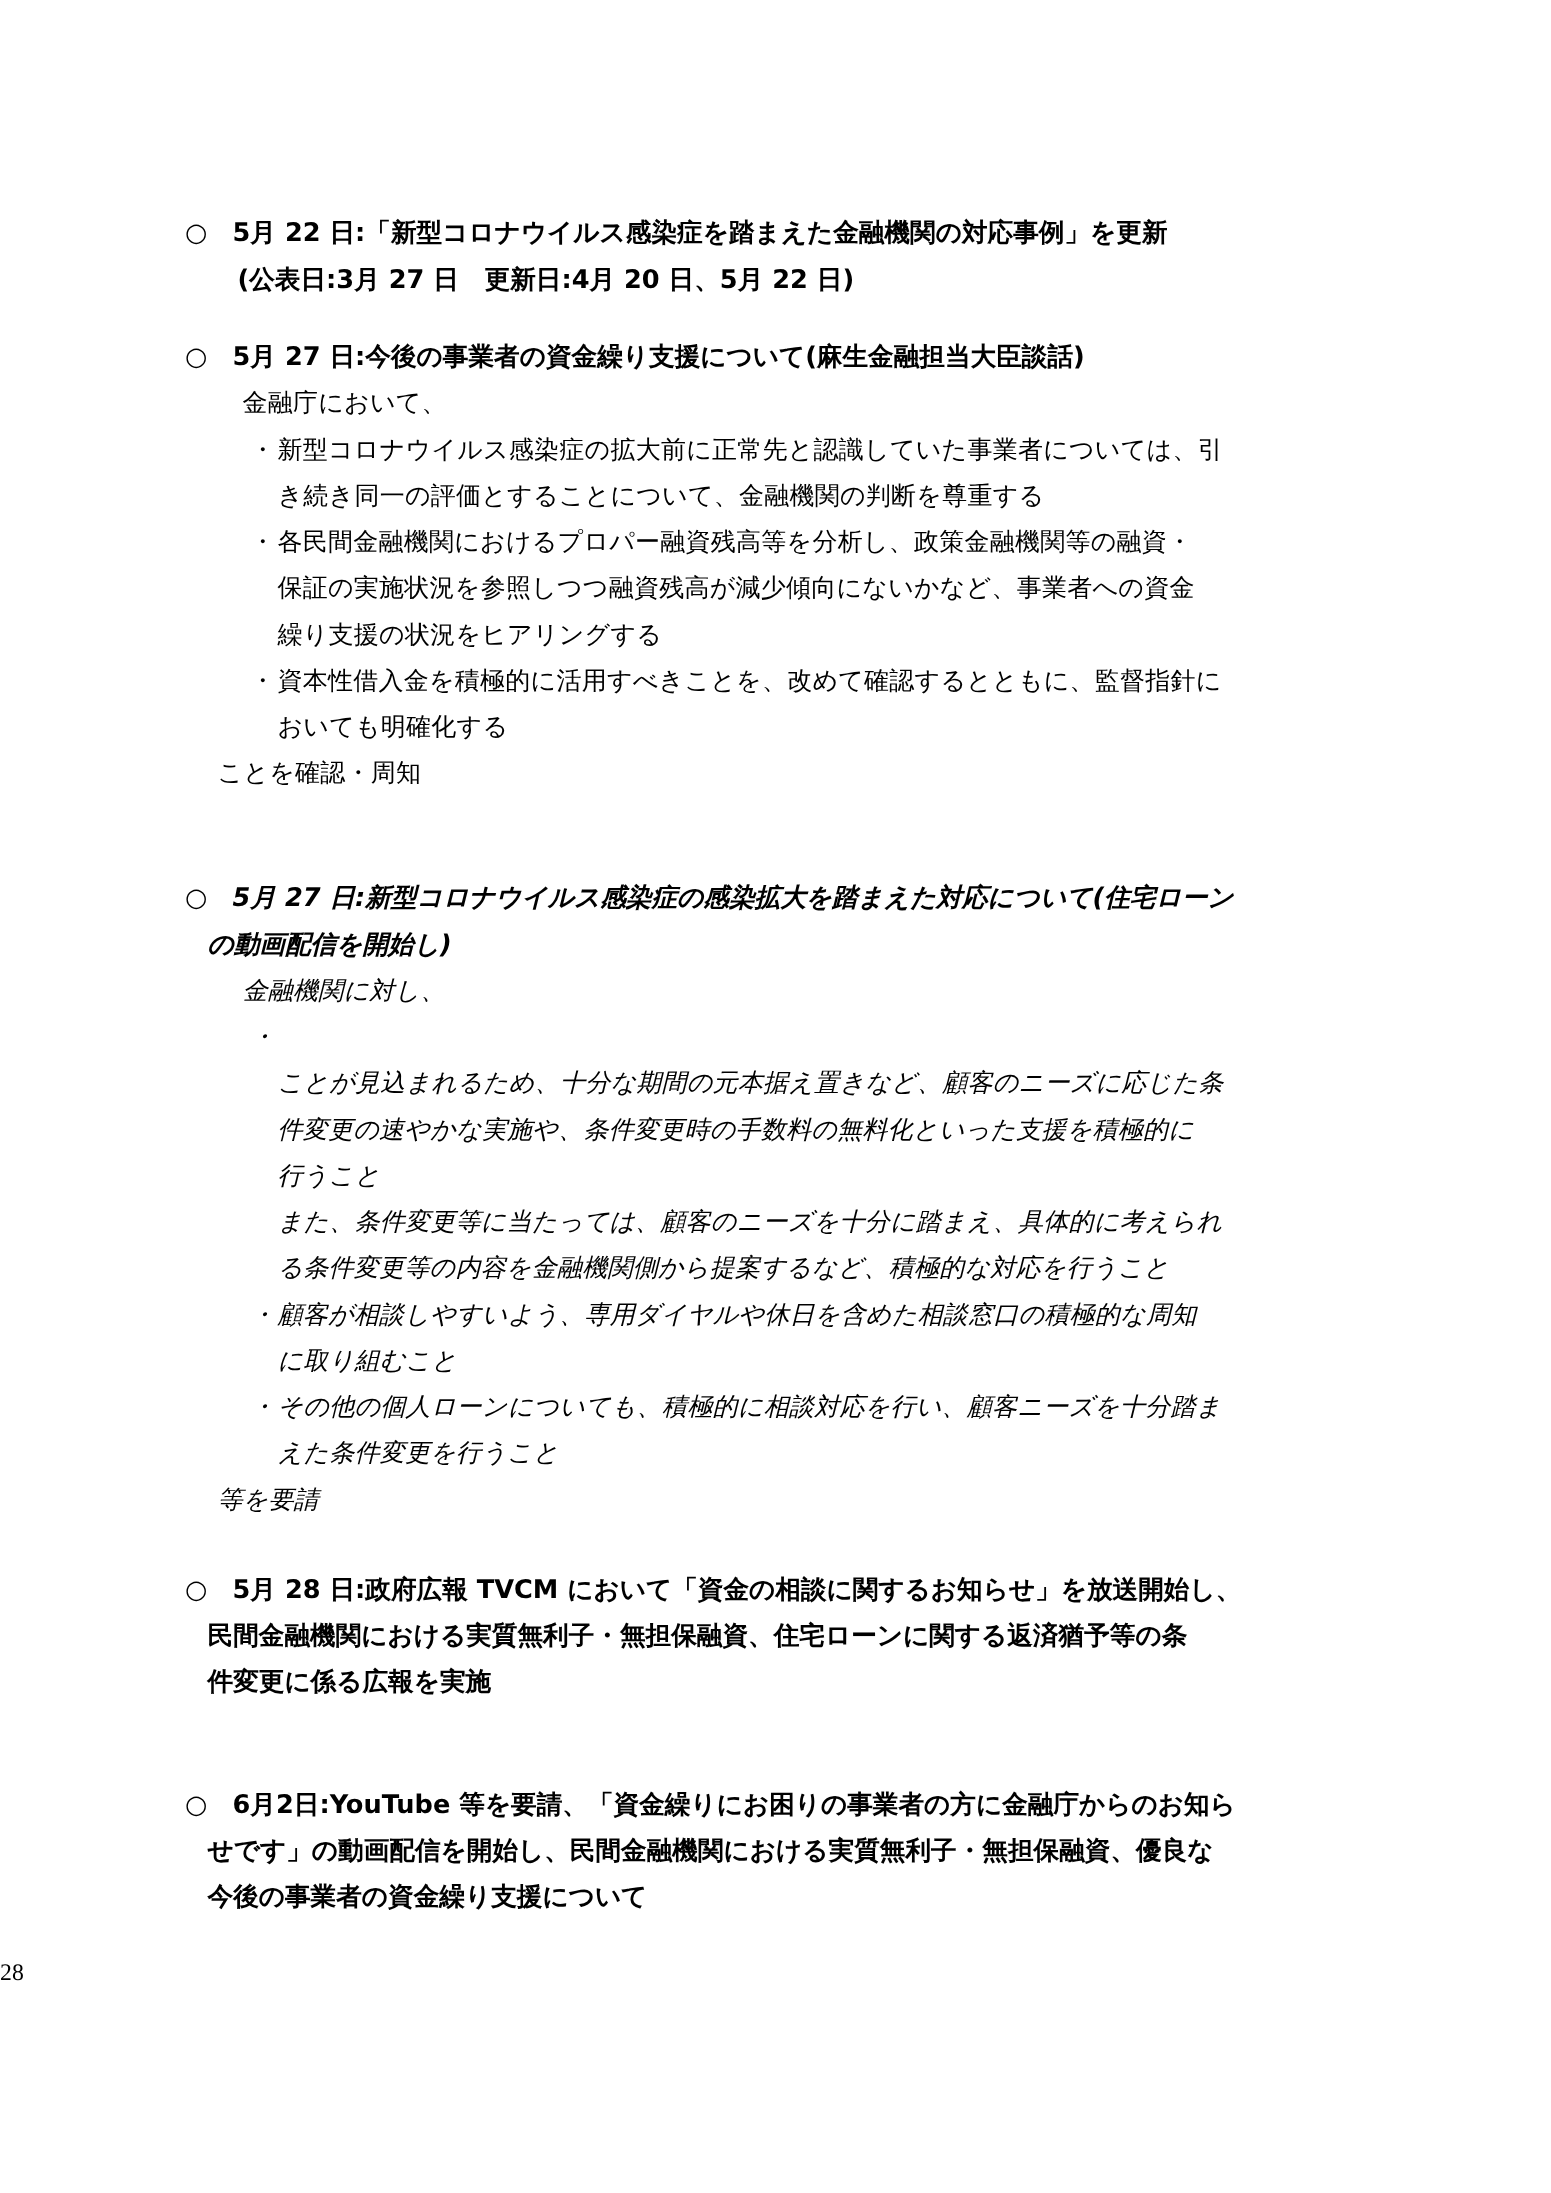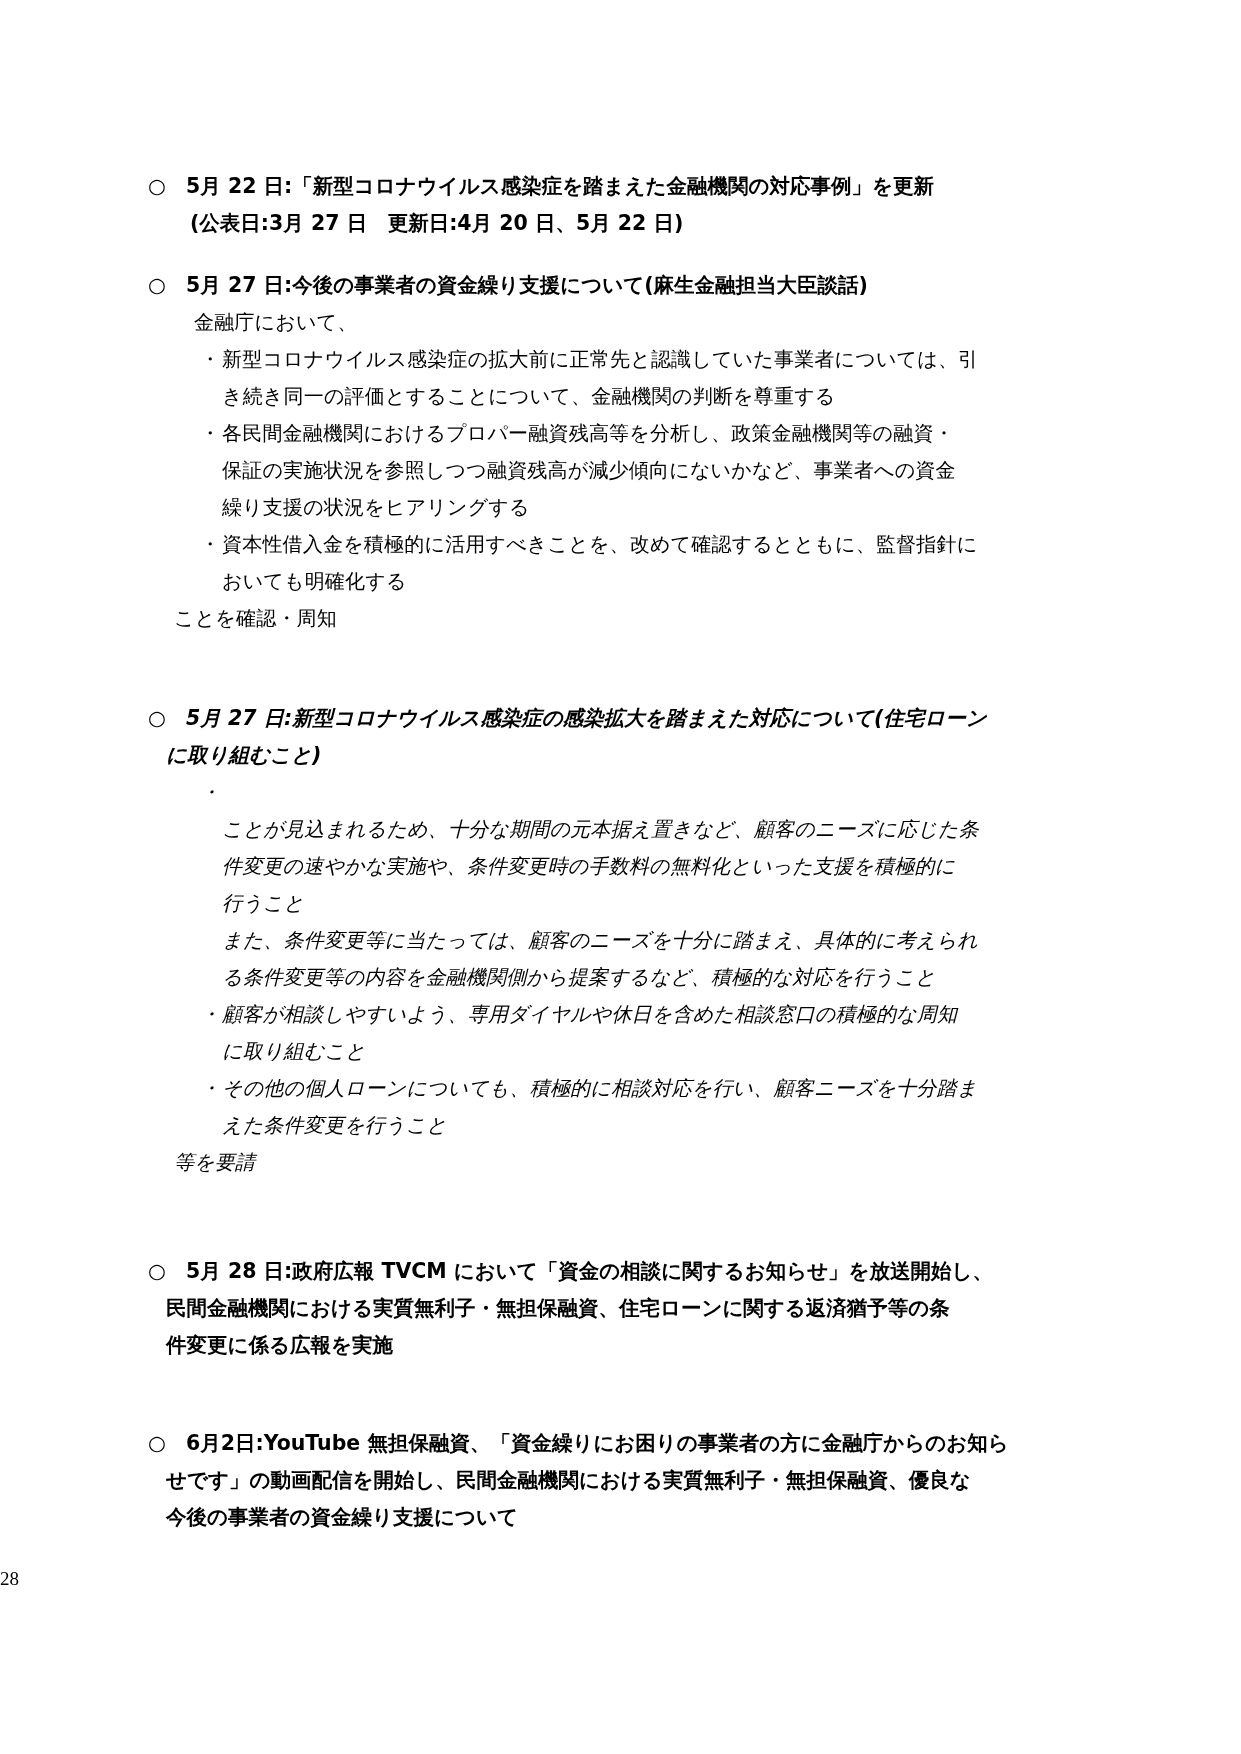--- a/index.html
+++ b/index.html
@@ -118,21 +118,22 @@
     </div>
     <div class="line bullet-cont">おいても明確化する</div>
 
     <div class="line outro">ことを確認・周知</div>
   </div>
 
   <div class="section" style="top:700px;font-style:italic;">
     <div class="line heading">
       <span class="circle">○</span><span>5月 27 日:新型コロナウイルス感染症の感染拡大を踏まえた対応について(住宅ローン</span>
     </div>
-    <div class="line heading heading-cont">に取り組むこと)</div>
+    <div class="line heading heading-cont">の動画配信を開始し)</div>
+    <div class="line intro">金融機関に対し、</div>
 
     <div class="line bullet-line">
       <span class="dot">・</span>
     </div>
     <div class="line bullet-cont">ことが見込まれるため、十分な期間の元本据え置きなど、顧客のニーズに応じた条</div>
     <div class="line bullet-cont">件変更の速やかな実施や、条件変更時の手数料の無料化といった支援を積極的に</div>
     <div class="line bullet-cont">行うこと</div>
     <div class="line bullet-cont">また、条件変更等に当たっては、顧客のニーズを十分に踏まえ、具体的に考えられ</div>
     <div class="line bullet-cont">る条件変更等の内容を金融機関側から提案するなど、積極的な対応を行うこと</div>
 
@@ -152,20 +153,20 @@
   <div class="section" style="top:1253px;">
     <div class="line heading">
       <span class="circle">○</span><span>5月 28 日:政府広報 TVCM において「資金の相談に関するお知らせ」を放送開始し、</span>
     </div>
     <div class="line heading heading-cont">民間金融機関における実質無利子・無担保融資、住宅ローンに関する返済猶予等の条</div>
     <div class="line heading heading-cont">件変更に係る広報を実施</div>
   </div>
 
   <div class="section" style="top:1425px;">
     <div class="line heading">
-      <span class="circle">○</span><span>6月2日:YouTube 無担保融資、「資金繰りにお困りの事業者の方に金融庁からのお知ら</span>
+      <span class="circle">○</span><span>6月2日:YouTube 等を要請、「資金繰りにお困りの事業者の方に金融庁からのお知ら</span>
     </div>
     <div class="line heading heading-cont">せです」の動画配信を開始し、民間金融機関における実質無利子・無担保融資、優良な</div>
     <div class="line heading heading-cont">今後の事業者の資金繰り支援について</div>
   </div>
 
   <div class="page-number">28</div>
 </div>
 
 </body></html>

